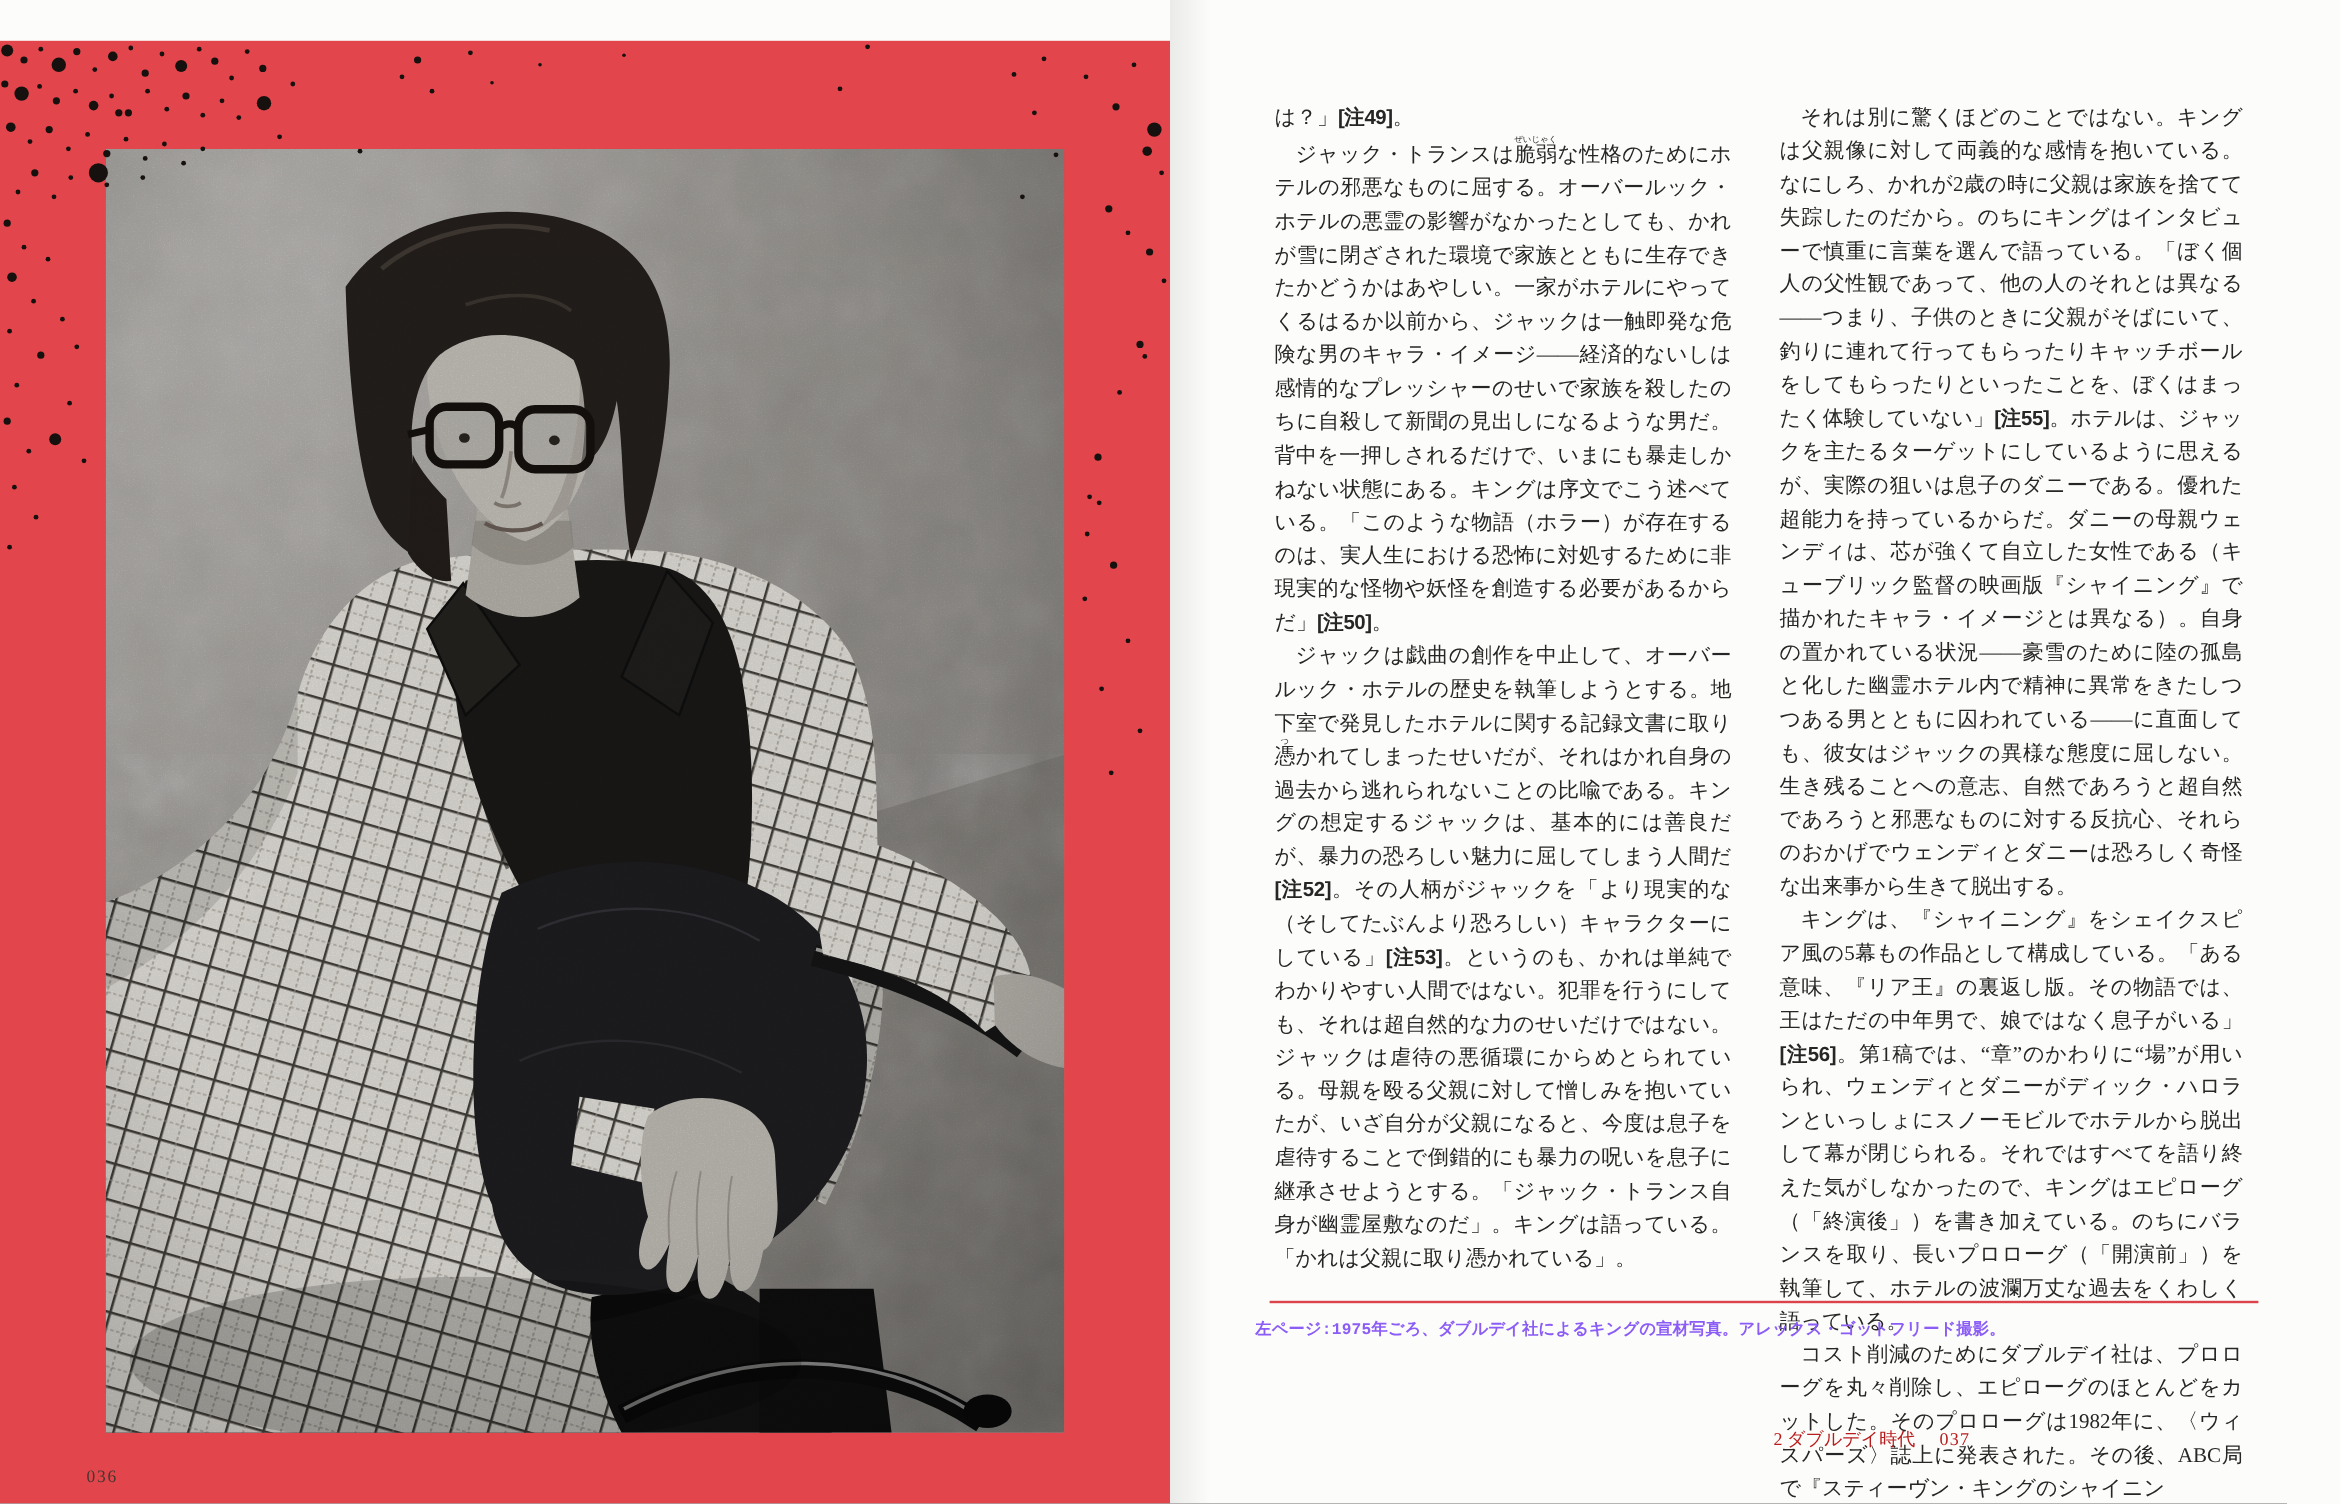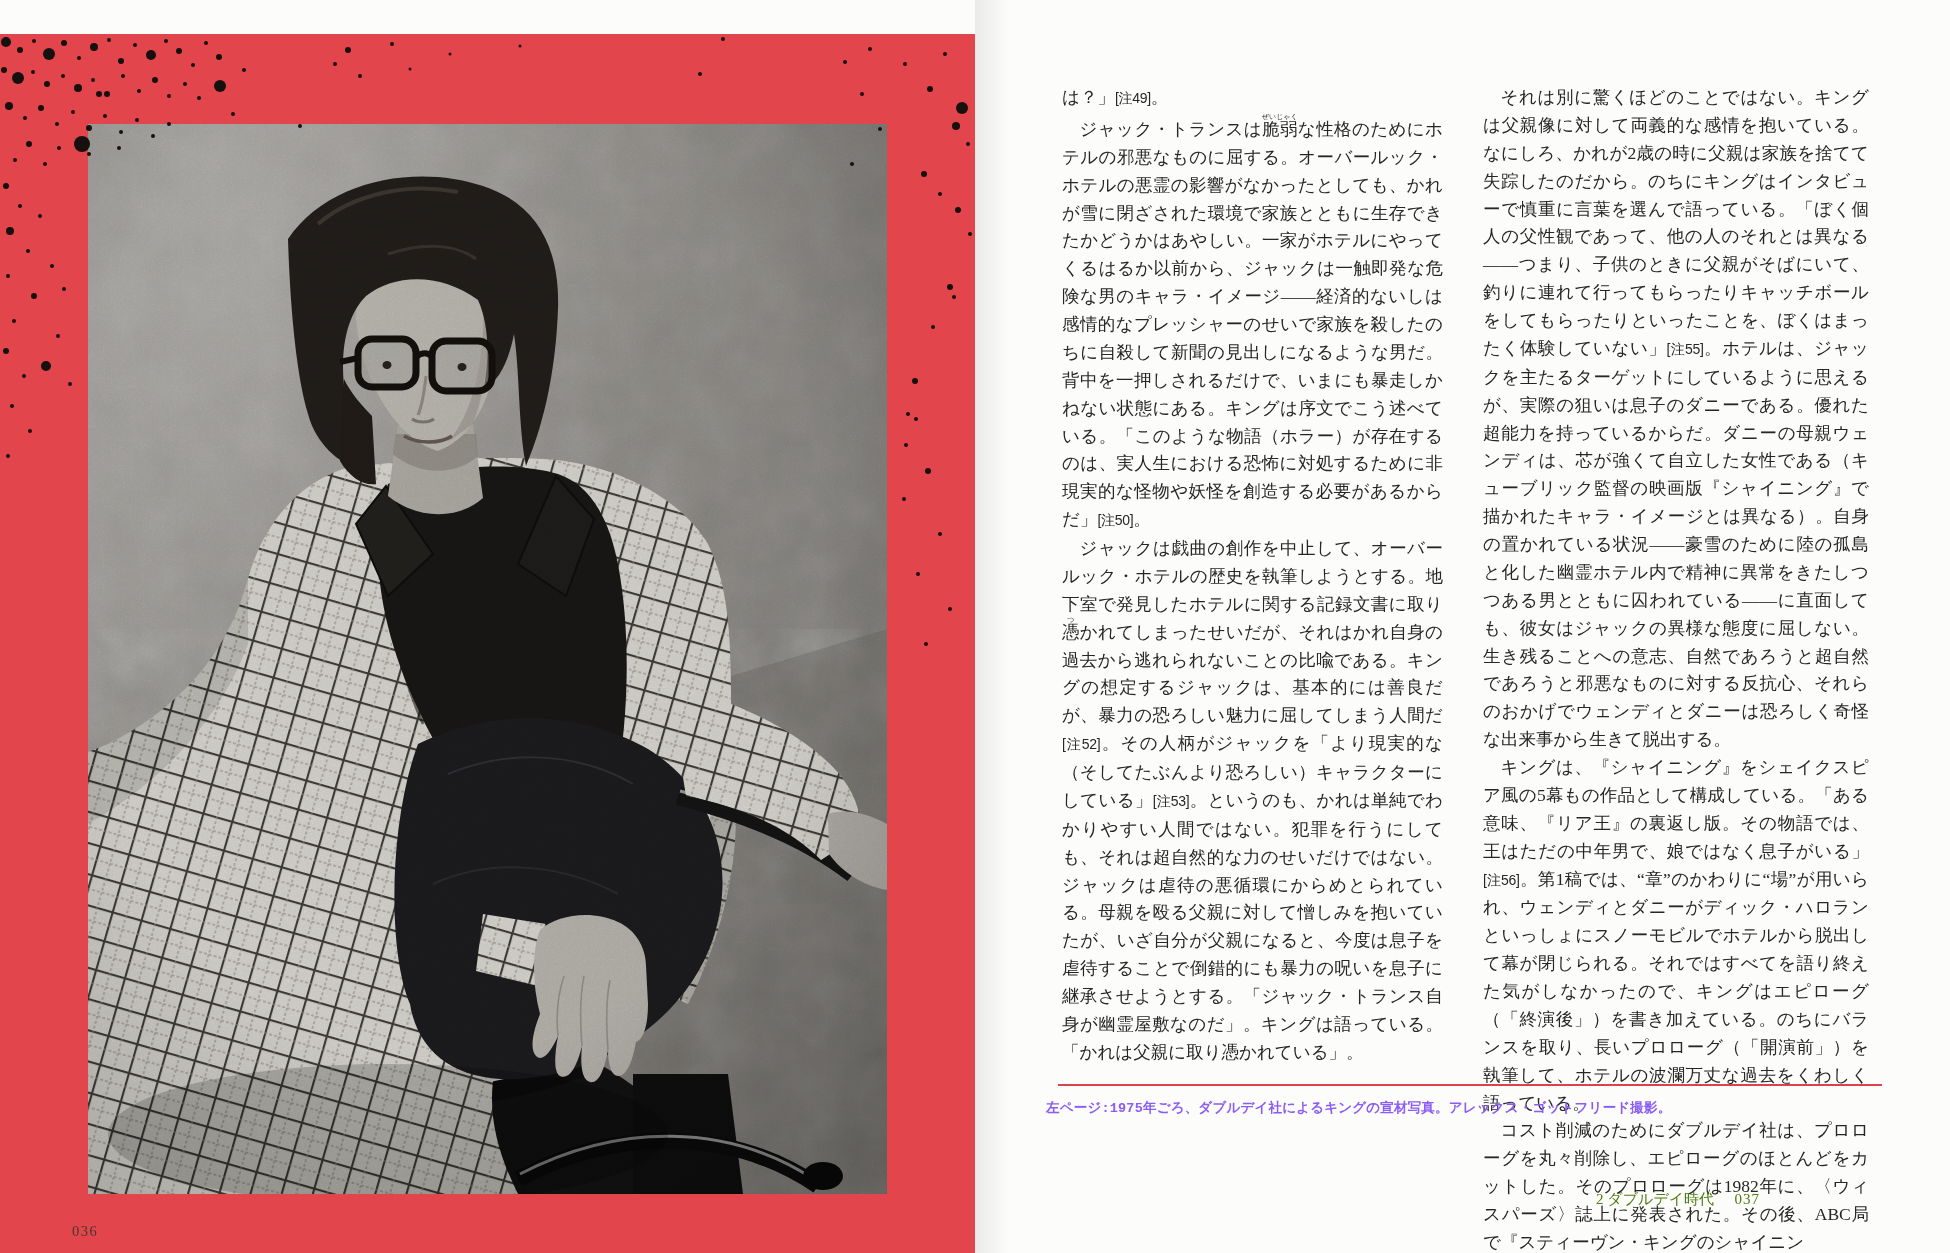--- a/index.html
+++ b/index.html
@@ -14,29 +14,29 @@
   
   .right-page{position:absolute;left:975px;top:0;width:975px;height:1253px;background:#fcfcfa;}
   .gutter-shadow{position:absolute;left:975px;top:0;width:34px;height:1253px;pointer-events:none;
           background:linear-gradient(90deg,rgba(0,0,0,.07),rgba(0,0,0,0));}
   .col{position:absolute;top:84px;font-size:17.5px;line-height:27.88px;color:#262626;
        text-align:justify;word-break:break-all;}
   .col1{left:1062px;width:381px;}
   .col2{left:1483px;width:386px;}
   .col p{margin:0;}
   .col p.indent{text-indent:17.5px;}
-  .note{font-family:"Liberation Sans","DejaVu Sans",sans-serif;font-weight:normal;
-        font-size:14px;letter-spacing:-.3px;}
+  .note{font-family:"Liberation Sans","DejaVu Sans",sans-serif;font-weight:bold;
+        font-size:17px;letter-spacing:-.3px;}
   ruby rt{font-size:7px;letter-spacing:0;}
   .caption-rule{position:absolute;left:1058px;top:1084px;width:824px;height:2px;background:#dc4249;}
   .caption{position:absolute;left:1046px;top:1099px;width:840px;
            font-family:Liberation Mono, monospace;font-weight:bold;
            font-size:13.5px;color:#8b5cf6;letter-spacing:.2px;}
-  .footer-right{position:absolute;left:1478px;top:1190px;width:400px;text-align:center;
-                font-size:15px;color:#4d7c0f;}
+  .footer-right{position:absolute;left:1478px;top:1190px;width:400px;text-align:left;
+                font-size:15px;color:#b91c1c;}
   .footer-right .pgnum{margin-left:1.35em;letter-spacing:1px;}
 </style>
 </head>
 <body>
 
 <div class="spread">
 
   <div class="left-page">
 
     <div class="photo">

